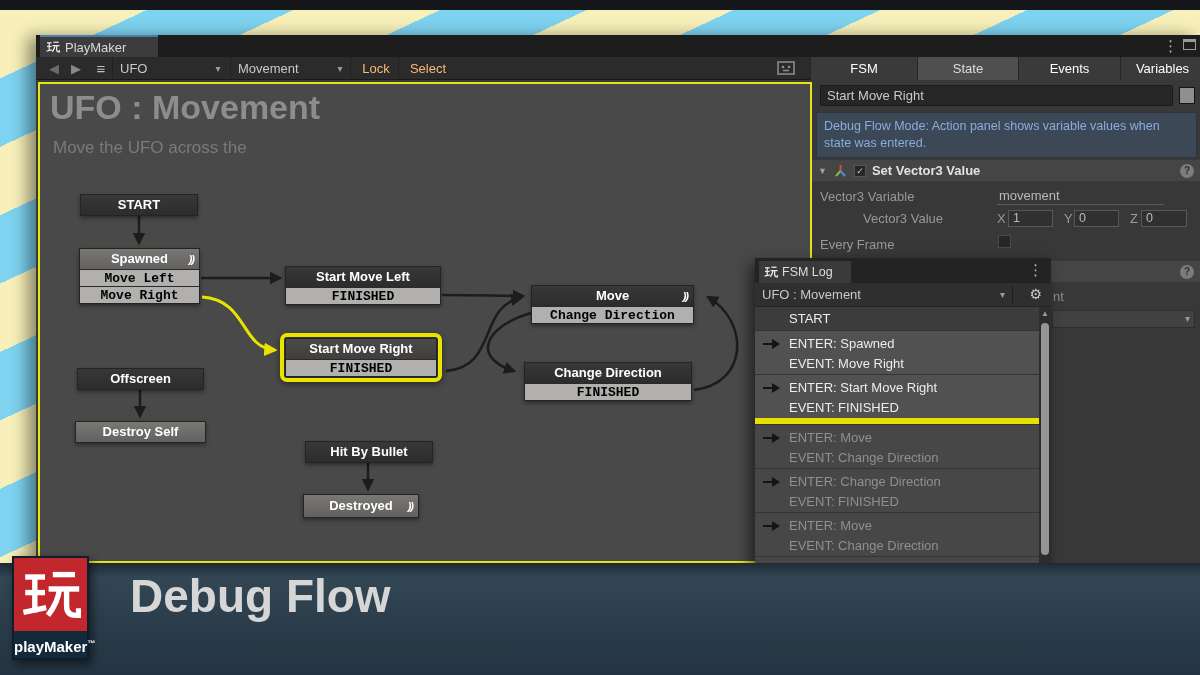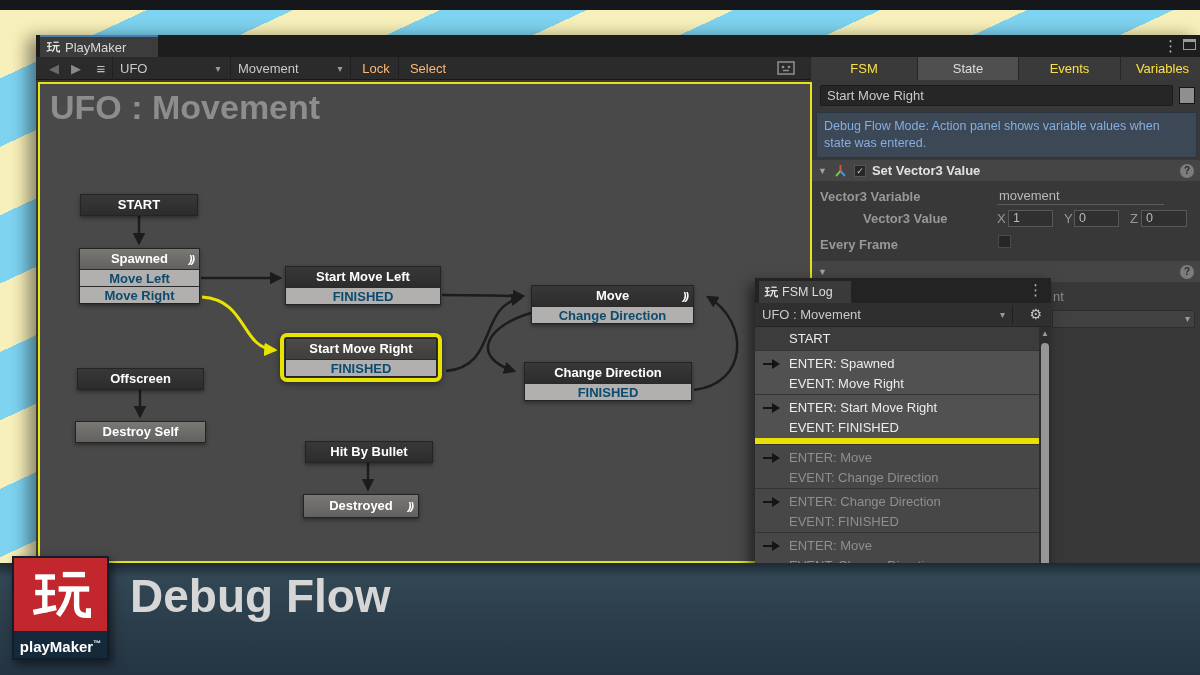--- a/index.html
+++ b/index.html
@@ -25,71 +25,71 @@
 
   
   .toolbar { position:absolute; left:36px; top:57px; width:1164px; height:23px;
     background:#2b2b2b; border-bottom:1px solid #191919; }
   .tb { position:absolute; top:57px; height:23px; line-height:23px; font-size:13px; color:#fdba74; text-align:center; }
   .tb-sep { position:absolute; top:57px; height:23px; width:1px; background:#202020; }
   .caret { font-size:10px; color:#9a9a9a; }
 
   
   .ptab { position:absolute; top:57px; height:23px; line-height:23px; text-align:center; font-size:13px;
-    background:#3a3a3a; color:#fde047; border-left:1px solid #262626; }
+    background:#3a3a3a; color:#ffffff; border-left:1px solid #262626; }
   .ptab.active { background:#4f4f4f; color:#dddddd; }
 
   
   .graph { position:absolute; left:38px; top:82px; width:774px; height:481px;
     background:#494949; border:2px solid #e4e416; overflow:hidden; }
   .g-title { position:absolute; left:10px; top:4px; font-size:34px; font-weight:bold; color:#8d8d8d; }
   .g-sub { position:absolute; left:13px; top:52px; font-size:17px; color:#7a7a7a; line-height:23px; }
   .edges { position:absolute; left:0; top:0; }
 
   .nd { position:absolute; font-size:13px; font-weight:bold; text-align:center;
     border:1px solid #242424; box-shadow:0 2px 4px rgba(0,0,0,.4); }
   .nd-h { height:20px; line-height:20px; color:#ffffff; position:relative; }
   .dark { background:linear-gradient(#383838,#2c2c2c); }
   .warm { background:linear-gradient(#7a7874,#636160); }
   .mid  { background:linear-gradient(#4c4a48,#403f3d); }
-  .nd-r { height:17px; line-height:17px; background:#b1b0ae; color:#0c4a6e; border-top:1px solid #2a2a2a; }
+  .nd-r { height:17px; line-height:17px; background:#b1b0ae; color:#000000; border-top:1px solid #2a2a2a;font-family:Liberation Mono, monospace; }
   .badge { position:absolute; right:5px; top:0; color:#fff; font-size:11px; letter-spacing:-1px; font-style:italic; }
   .hl-wrap { position:absolute; border:4px solid #e8e400; border-radius:7px; padding:1px; background:#2f2f2f;
     box-shadow:0 2px 6px rgba(0,0,0,.45); }
   .hl-wrap .nd { position:relative; box-shadow:none; }
 
   
   .name-field { position:absolute; left:820px; top:85px; width:353px; height:21px; background:#262626;
     border:1px solid #1b1b1b; border-radius:2px; color:#c9c9c9; font-size:13px; line-height:19px; padding-left:6px; }
   .swatch { position:absolute; left:1179px; top:87px; width:16px; height:17px; background:#8f8f8f; border:1px solid #151515; }
   .debugbox { position:absolute; left:816px; top:112px; width:381px; height:46px; background:#3d4856;
     border:1px solid #2c3540; color:#86aede; font-size:12.5px; line-height:17px; padding:5px 7px; }
   .act-h { position:absolute; left:812px; width:388px; height:22px; background:#454545;
     border-bottom:1px solid #393939; display:flex; align-items:center; gap:6px; padding:0 6px; }
   .tri { color:#a0a0a0; font-size:9px; }
   .chk { width:12px; height:12px; background:#262626; border:1px solid #555; color:#c9c9c9;
     font-size:9px; line-height:11px; text-align:center; }
   .act-title { font-weight:bold; font-size:13px; color:#e2e2e2; }
   .help { width:14px; height:14px; border-radius:7px; background:#7c7c7c; color:#2b2b2b; font-weight:bold;
     font-size:10px; line-height:14px; text-align:center; margin-left:auto; }
-  .flabel { position:absolute; left:820px; color:#989898; font-size:13px; height:18px; line-height:18px;font-weight:bold; }
+  .flabel { position:absolute; left:820px; color:#989898; font-size:13px; height:18px; line-height:18px; }
   .ufield { position:absolute; color:#b9b9b9; font-size:13px; height:18px; line-height:18px;
     border-bottom:1px solid #5c5c5c; padding-left:2px; }
   .nfield { position:absolute; height:17px; background:#303030; border:1px solid #585858; color:#b9b9b9;
     font-size:12.5px; line-height:15px; padding-left:4px; }
   .axl { position:absolute; color:#989898; font-size:13px; height:17px; line-height:17px; }
   .efchk { position:absolute; left:998px; top:235px; width:13px; height:13px; background:#262626; border:1px solid #4a4a4a; }
   .frag { position:absolute; left:1053px; top:289px; color:#8c8c8c; font-size:13px; }
   .drop2 { position:absolute; left:1052px; top:310px; width:143px; height:18px; background:#414141;
     border:1px solid #2e2e2e; }
   .drop2 .caret { position:absolute; right:4px; top:2px; }
 
   
   .log { position:absolute; left:755px; top:258px; width:296px; height:309px; background:#3c3c3c;
-    z-index:5; overflow:hidden; box-shadow:-5px 5px 13px rgba(0,0,0,.55);margin-top:20px; }
+    z-index:5; overflow:hidden; box-shadow:-5px 5px 13px rgba(0,0,0,.55); }
   .log-tabbar { height:25px; background:#232323; position:relative; }
   .log-tab { position:absolute; left:4px; top:3px; width:92px; height:22px; background:#3a3a3a; color:#dddddd;
     font-size:12.5px; display:flex; align-items:center; gap:4px; padding-left:5px; }
   .log-kebab { position:absolute; right:8px; top:4px; }
   .log-toolbar { height:24px; background:#2f2f2f; border-bottom:1px solid #242424; position:relative;
     color:#c9c9c9; font-size:13px; line-height:23px; }
   .log-target { position:absolute; left:7px; top:0; }
   .log-tb-caret { position:absolute; right:46px; top:0; }
   .log-tb-sep { position:absolute; right:38px; top:3px; width:1px; height:18px; background:#1f1f1f; }
   .log-gear { position:absolute; right:9px; top:0; color:#c8c8c8; font-size:14px; }
@@ -107,21 +107,21 @@
   .log-arrow::before { content:""; position:absolute; left:0; top:4px; width:10px; height:2px; background:#141414; }
   .log-arrow::after { content:""; position:absolute; left:9px; top:0; width:0; height:0;
     border-left:8px solid #141414; border-top:5px solid transparent; border-bottom:5px solid transparent; }
   .log-divider { height:6px; background:#e8e000; }
 
   
   .banner { position:absolute; left:0; top:563px; width:1200px; height:112px; z-index:10;
     background:linear-gradient(180deg,#1d2a35 0,#324654 14px,#2b3d4a 55%,#243442 100%); }
   .banner-title { position:absolute; left:130px; top:6px; font-size:46px; font-weight:bold; color:#d6d6d6; }
   .banner-sub { position:absolute; left:132px; top:67px; font-size:19px; color:#d3d7d9; }
-  .logo { position:absolute; left:12px; top:-7px; width:97px; height:104px; z-index:11;
+  .logo { position:absolute; left:12px; top:-7px; width:77px; height:104px; z-index:11;
     border:2px solid #0e1f2b; box-shadow:3px 4px 9px rgba(0,0,0,.55); }
   .logo-red { height:73px; background:#c1272d; display:flex; align-items:center; justify-content:center; color:#fff; }
   .logo-strip { height:27px; background:#14293a; color:#ffffff; font-weight:bold; font-size:15px;
     text-align:center; line-height:25px; }
   .tm { font-size:8px; vertical-align:super; }
   .wan-sm { width:14px; height:14px; color:#e8e8e8; flex:0 0 auto; }
   .wan-lg { width:60px; height:60px; color:#ffffff; }
 </style>
 </head>
 <body>
@@ -182,20 +182,21 @@
   </div>
 
   <div class="ptab" style="left:810px;width:107px;">FSM</div>
   <div class="ptab active" style="left:917px;width:101px;">State</div>
   <div class="ptab" style="left:1018px;width:102px;">Events</div>
   <div class="ptab" style="left:1120px;width:84px;">Variables</div>
 
   <div class="graph">
     <div class="g-title">UFO : Movement</div>
     <div class="g-sub">
+      <div>Move the UFO across the</div>
     </div>
 
     <svg class="edges" width="770" height="477" viewBox="0 0 770 477">
       <defs>
         <marker id="ah" viewBox="0 0 10 10" refX="8" refY="5" markerWidth="5" markerHeight="5" orient="auto-start-reverse">
           <path d="M0 0 L10 5 L0 10 z" fill="#1c1c1c"></path>
         </marker>
         <marker id="ahy" viewBox="0 0 10 10" refX="8" refY="5" markerWidth="4.5" markerHeight="4.5" orient="auto-start-reverse">
           <path d="M0 0 L10 5 L0 10 z" fill="#e8e400"></path>
         </marker>

